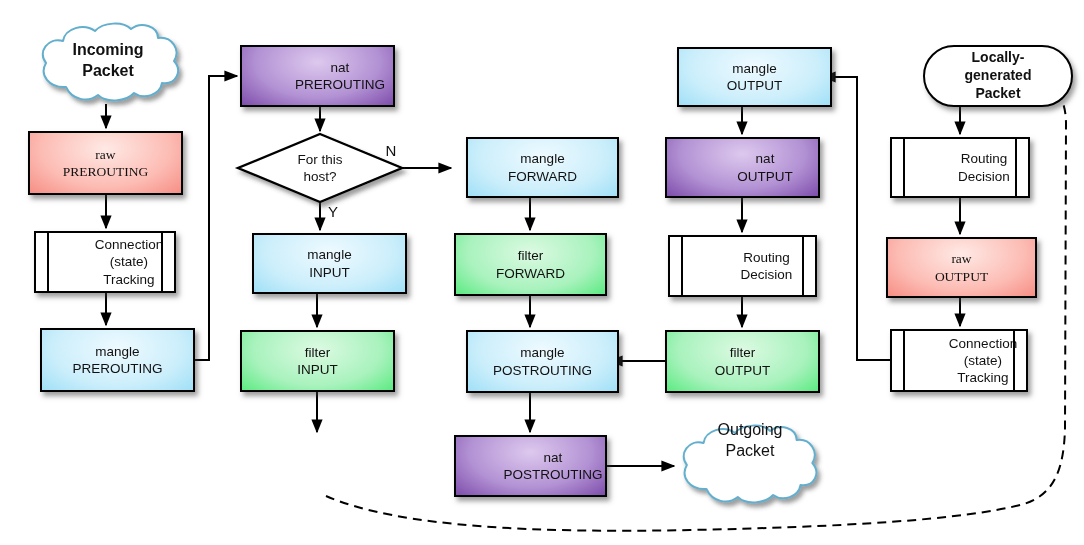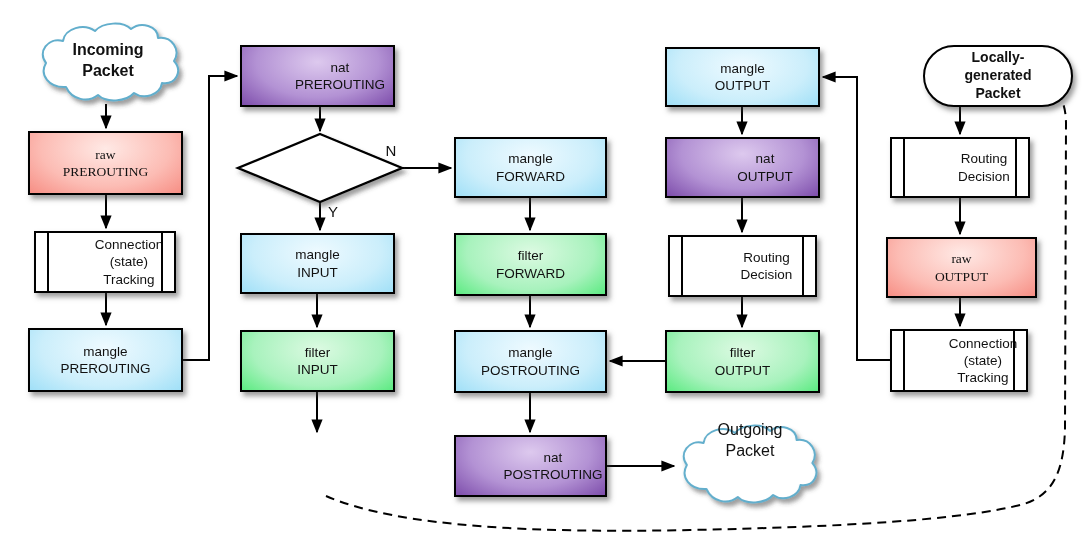--- a/index.html
+++ b/index.html
@@ -11,21 +11,21 @@
   .node{
     position:absolute;display:flex;align-items:center;justify-content:center;
     text-align:center;box-sizing:border-box;
   }
   .box{
     border:2.2px solid #000;
     box-shadow:3px 4px 5px rgba(60,60,60,.5);
   }
   .lbl{white-space:pre-line;font-size:13.5px;line-height:1.28;}
   .raw{background:radial-gradient(ellipse 95% 140% at 50% 26%, #ffe9e5 0%, #fcbcb4 45%, #f6897f 78%, #ef6a62 100%);font-family:Liberation Serif, serif;}
-  .mangle{background:radial-gradient(ellipse 95% 140% at 50% 30%, #eefaff 0%, #cbeefb 45%, #95dcf6 80%, #7bcdf0 100%);}
+  .mangle{background:radial-gradient(ellipse 95% 140% at 50% 30%, #eefaff 0%, #cbeefb 45%, #95dcf6 80%, #7bcdf0 100%);margin-left:12px;}
   .nat{background:radial-gradient(ellipse 90% 135% at 50% 26%, #ddc9ee 0%, #b392d4 45%, #8152ae 76%, #62259a 100%);padding-left:45px;}
   .filter{background:radial-gradient(ellipse 95% 140% at 50% 30%, #dcfae2 0%, #a8f2bd 45%, #4de976 78%, #21dd52 100%);text-align:center;}
   .plain{background:#fff;padding-left:48px;}
   .stadium{background:#fff;border-radius:31px;}
   .predef .rule{position:absolute;top:0;bottom:0;width:2.2px;background:#000;}
   .predef .rl{left:11px;}
   .predef .rr{right:11px;}
   .floatlbl{position:absolute;text-align:center;}
   .cloud-lbl{font-size:16px;line-height:1.3;white-space:pre-line;}
   .bold{font-weight:bold;}
@@ -99,20 +99,22 @@
   <div class="node box mangle" style="left:28px;top:328px;width:155px;height:64px;">
     <span class="lbl">mangle
 PREROUTING</span>
   </div>
 
   <div class="node box nat" style="left:240px;top:45px;width:155px;height:62px;">
     <span class="lbl">nat
 PREROUTING</span>
   </div>
 
+  <div class="floatlbl lbl" style="left:260px;top:151px;width:120px;">For this
+host?</div>
   <div class="floatlbl yn" style="left:382px;top:142px;width:18px;">N</div>
   <div class="floatlbl yn" style="left:324px;top:203px;width:18px;">Y</div>
 
   <div class="node box mangle" style="left:240px;top:233px;width:155px;height:61px;">
     <span class="lbl">mangle
 INPUT</span>
   </div>
 
   <div class="node box filter" style="left:240px;top:330px;width:155px;height:62px;">
     <span class="lbl">filter

